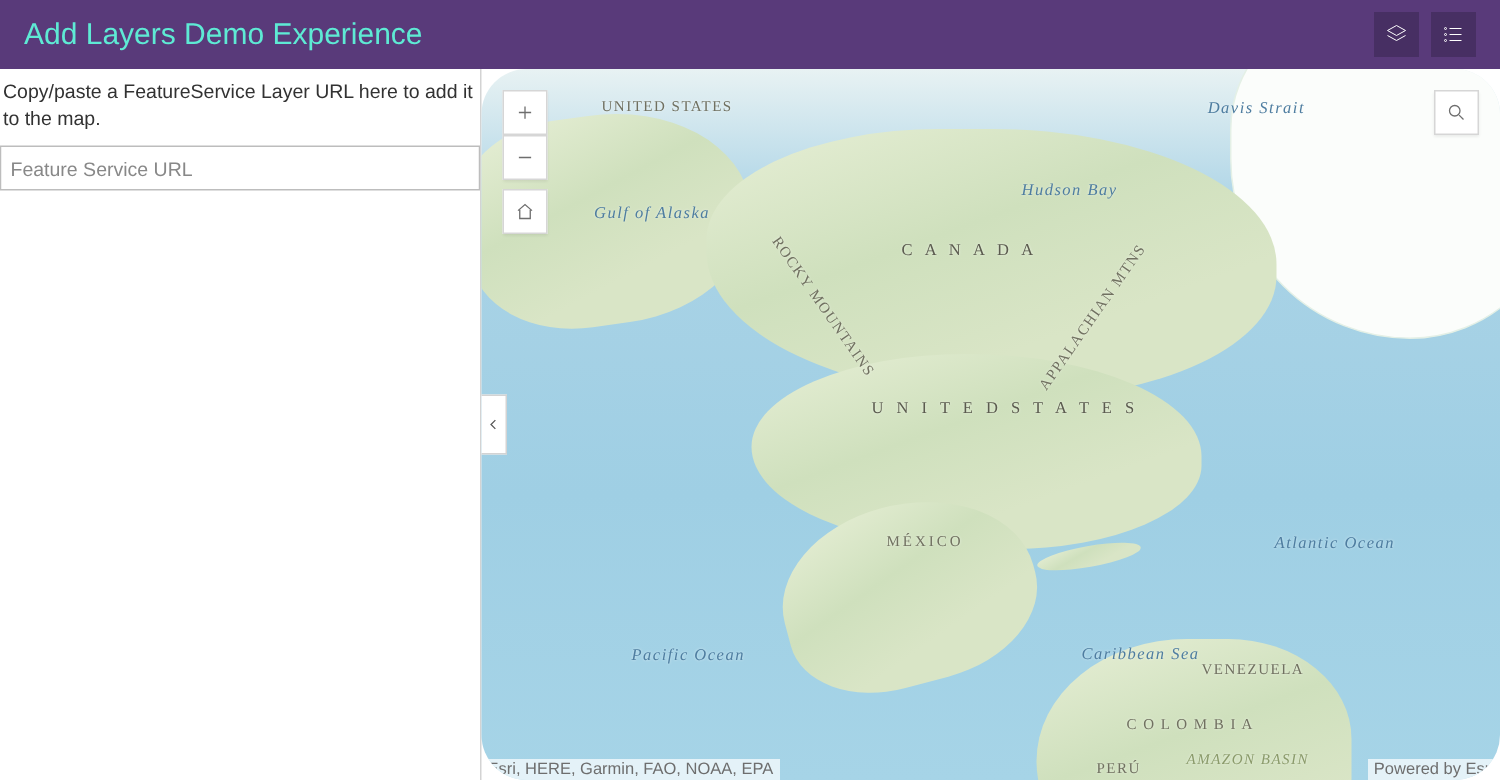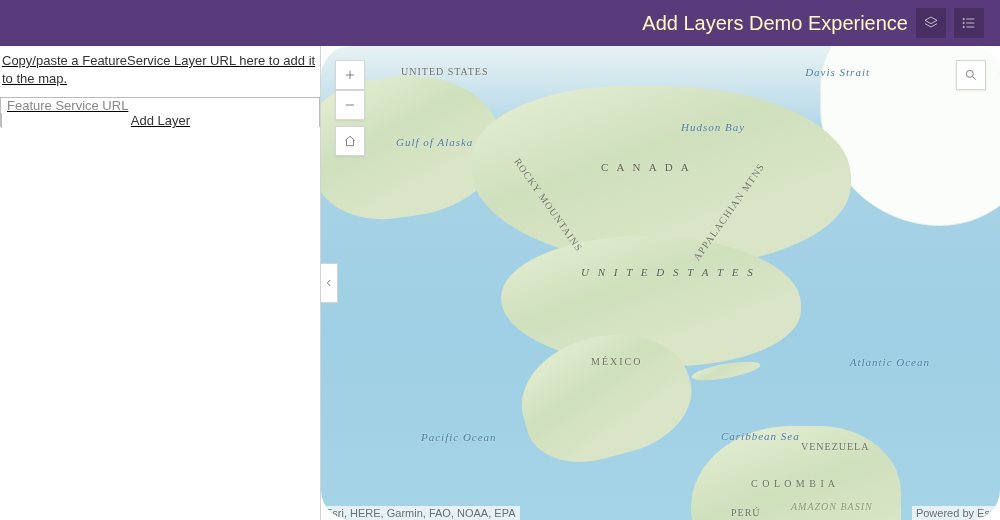--- a/index.html
+++ b/index.html
@@ -1,41 +1,39 @@
 <!DOCTYPE html>
 <html><head>
 <meta charset="utf-8">
 <style>
   * { box-sizing: border-box; margin: 0; padding: 0; }
   html, body { width: 1000px; height: 520px; font-family: "Avenir Next", "Helvetica Neue", Arial, sans-serif; overflow: hidden; }
   .header {
     height: 46px;
     background: #593a7a;
-    color: #fef9c3;
+    color: #5eead4;
     display: flex;
     align-items: center;
     padding: 0 16px;
-    text-align: right;
   }
   .header-title { font-size: 20px; font-weight: 400; flex: 1; }
   .header-btn {
     width: 30px; height: 30px;
     background: #472f63;
     display: flex; align-items: center; justify-content: center;
     margin-left: 8px; cursor: pointer;
   }
   .header-btn svg { stroke: #fff; fill: none; }
   .body { display: flex; height: calc(520px - 46px); position: relative; }
   .sidebar {
     width: 321px;
     background: #fff;
     border-right: 1px solid #d3d3d3;
     padding: 6px 0 0 0;
     position: relative;
-    text-decoration: underline;
   }
   .instructions {
     font-size: 13px;
     color: #323232;
     padding: 0 4px 10px 2px;
     line-height: 1.35;
   }
   .input-row {
     display: flex;
     border: 1px solid #bdbdbd;
@@ -153,38 +151,37 @@
       </svg>
   </div>
 </div>
 
 <div class="body">
 
   <div class="sidebar">
     <div class="instructions">Copy/paste a FeatureService Layer URL here to add it to the map.</div>
     <div class="input-row">
       <input class="url-input" type="text" placeholder="Feature Service URL" style="">
-      <button class="add-layer-btn">Add Layer</button>
     </div>
   </div>
 
   <div class="map">
 
     <div class="land greenland"></div>
     <div class="land alaska"></div>
     <div class="land canada"></div>
     <div class="land usa"></div>
     <div class="land mexico"></div>
     <div class="land cuba"></div>
     <div class="land sa"></div>
 
     <span class="map-label small" style="top:20px; left:80px;">UNITED STATES</span>
     <span class="map-label" style="top:115px; left:280px;">C A N A D A</span>
     <span class="map-label small" style="top:110px; left:200px; transform:rotate(55deg); transform-origin:left top;">ROCKY MOUNTAINS</span>
-    <span class="map-label" style="top:220px; left:260px;font-style:italic;">U N I T E D   S T A T E S</span>
+    <span class="map-label" style="top:220px; left:260px;">U N I T E D   S T A T E S</span>
     <span class="map-label small" style="top:210px; left:370px; transform:rotate(-55deg); transform-origin:left top;">APPALACHIAN MTNS</span>
     <span class="map-label small" style="top:310px; left:270px; letter-spacing:2px;">MÉXICO</span>
     <span class="map-label small" style="top:395px; left:480px;">VENEZUELA</span>
     <span class="map-label small" style="top:432px; left:430px;">C O L O M B I A</span>
     <span class="map-label small" style="bottom:2px; left:410px;">PERÚ</span>
     <span class="map-label small" style="top:455px; left:470px; color:#8a9a6a;font-style:italic;">AMAZON BASIN</span>
     <span class="map-label water" style="top:90px; left:75px;">Gulf of Alaska</span>
     <span class="map-label water" style="top:75px; left:360px;">Hudson Bay</span>
     <span class="map-label water" style="top:20px; right:130px;">Davis Strait</span>
     <span class="map-label water" style="top:385px; left:100px;">Pacific Ocean</span>

